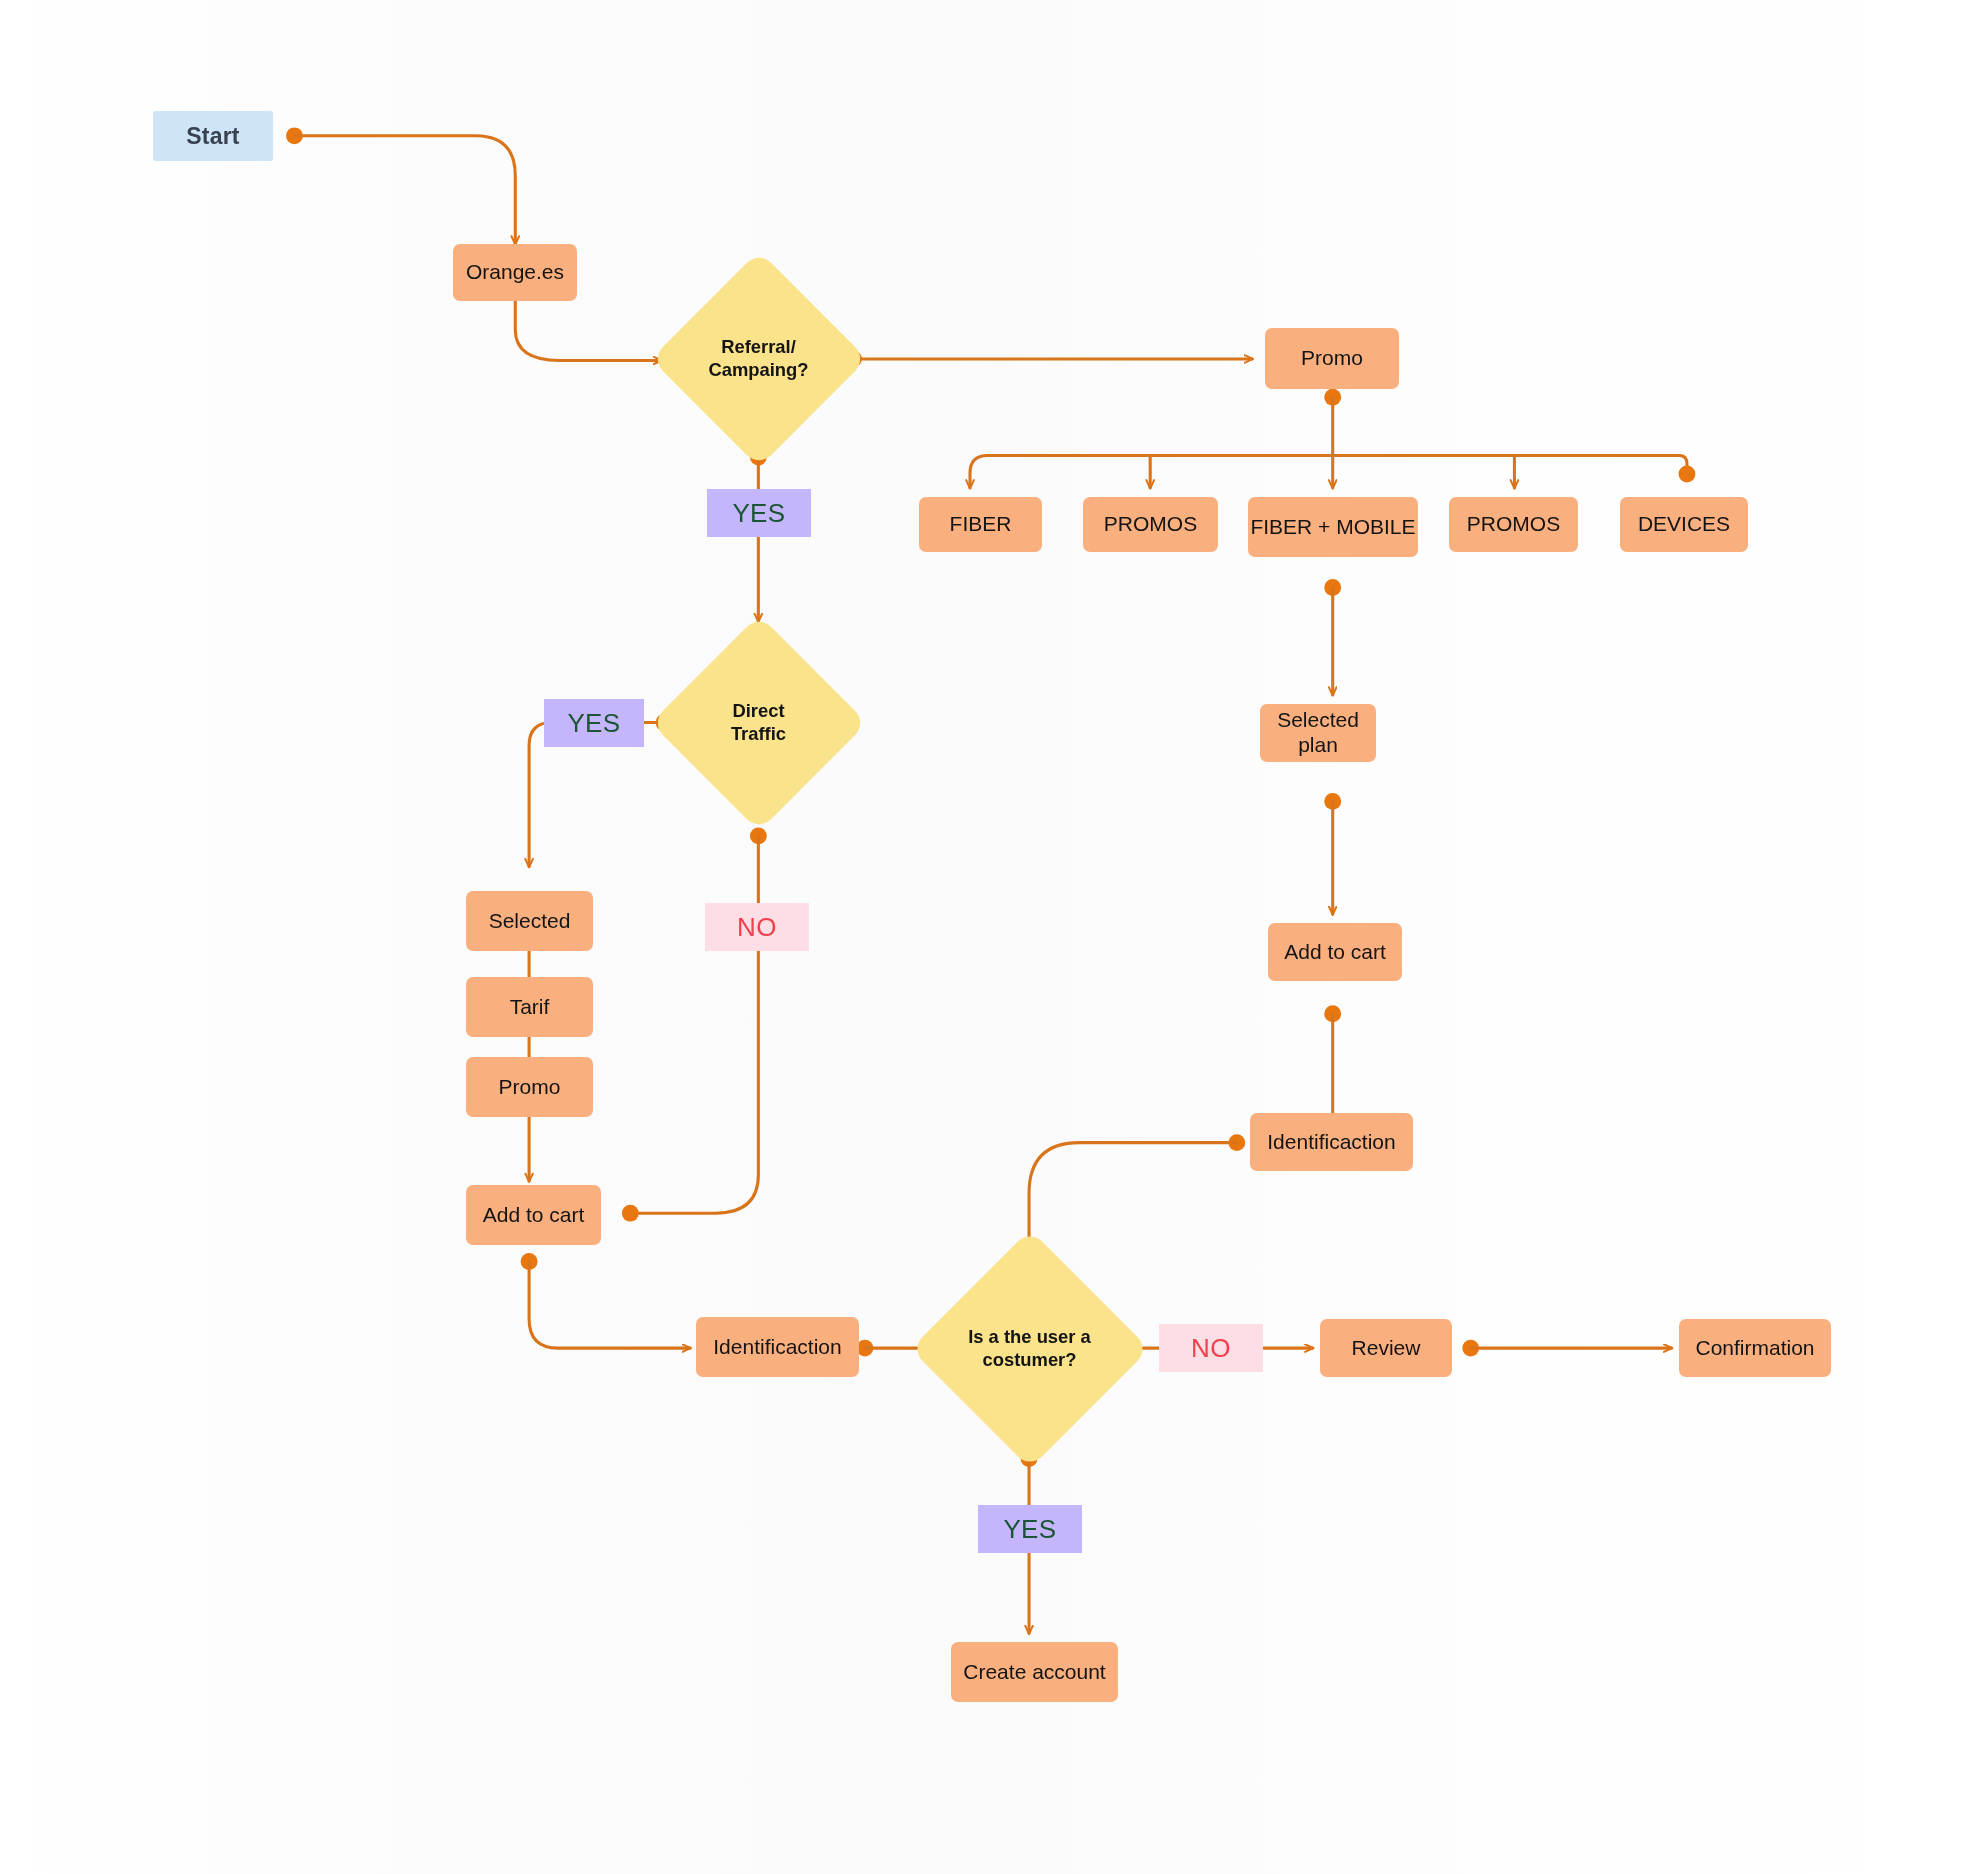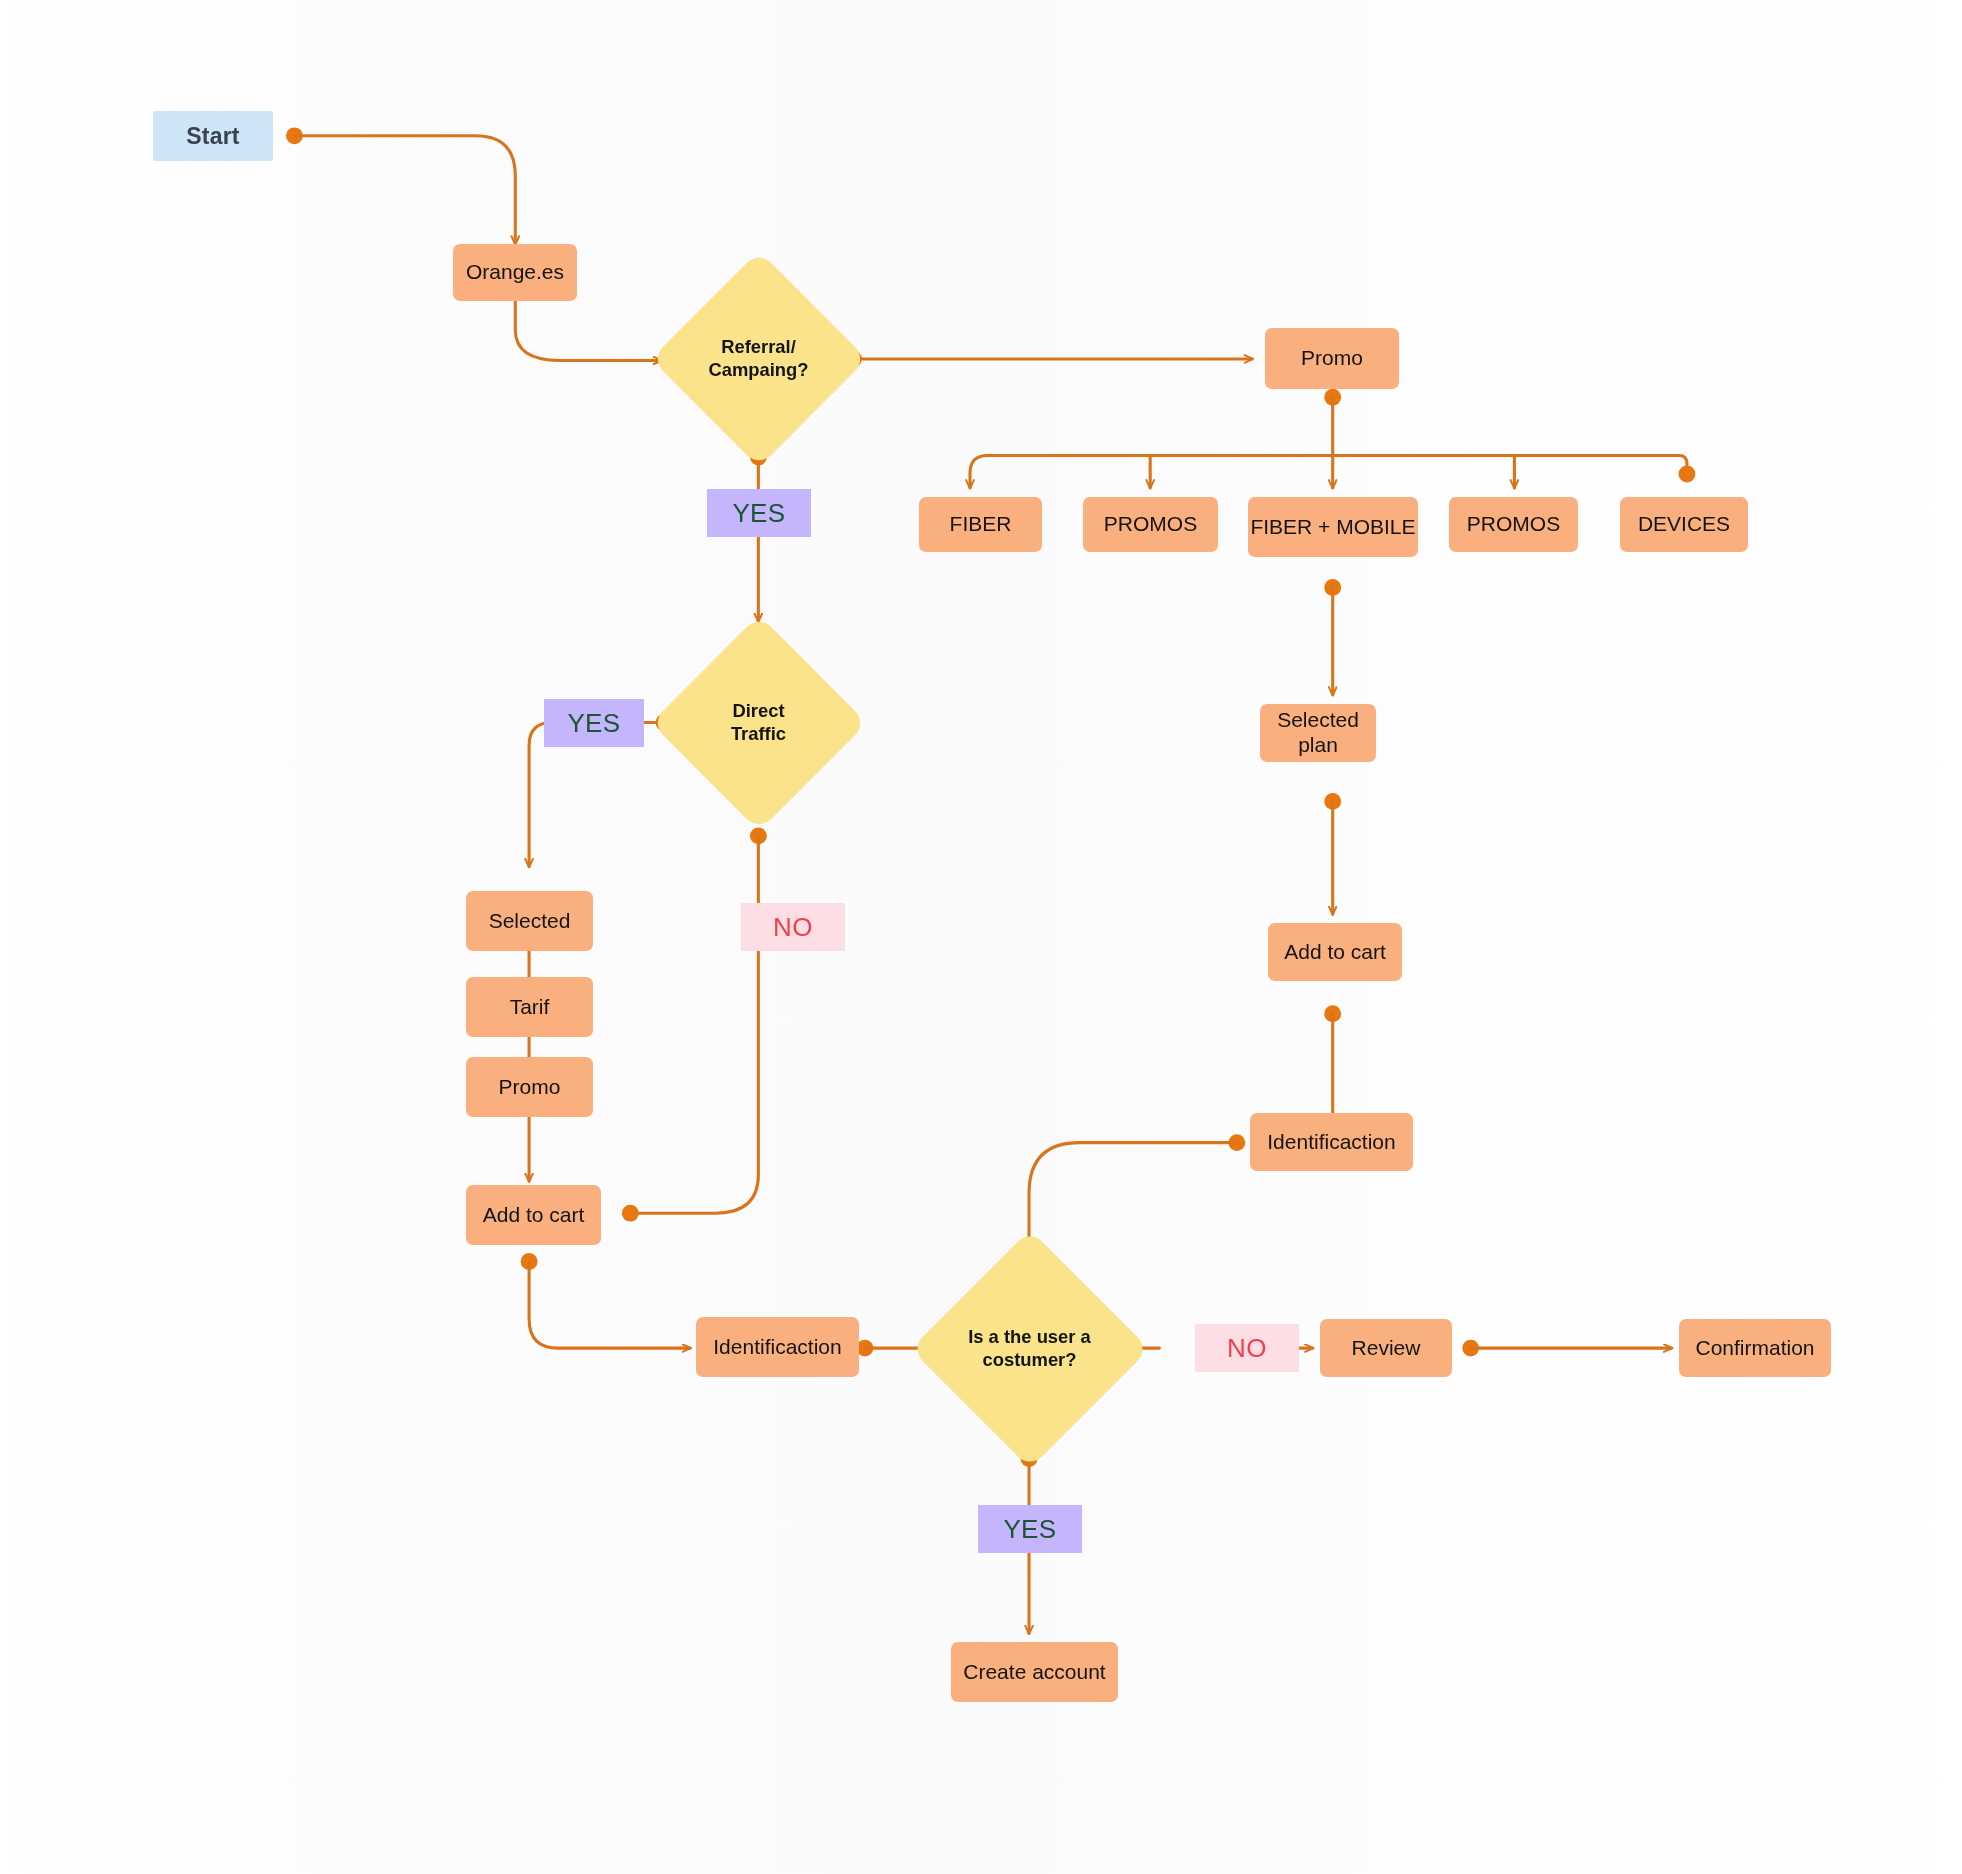--- a/index.html
+++ b/index.html
@@ -29,21 +29,21 @@
   .n-dec .dshape{
     position:absolute;left:50%;top:50%;width:100%;height:100%;
     transform:translate(-50%,-50%) rotate(45deg);
     background:#FAE38A;border-radius:17px;z-index:0;
   }
   .n-dec .dlabel{position:relative;z-index:1;width:150%;}
 
   .lbl{position:absolute;box-sizing:border-box;display:flex;align-items:center;justify-content:center;
        font-size:26px;letter-spacing:0.4px;}
   .lbl-yes{background:#c4b5fd;color:#1C5536;}
-  .lbl-no{background:#FDDEE4;color:#F0404D;margin-left:36px;}
+  .lbl-no{background:#FDDEE4;color:#F0404D;}
 </style>
 </head>
 <body>
 
 <div id="canvas">
 
   <svg id="wires" viewBox="0 0 2560 2445" xmlns="http://www.w3.org/2000/svg">
     <defs>
       <marker id="ar" markerWidth="14" markerHeight="14" refX="11" refY="6" orient="auto" markerUnits="userSpaceOnUse">
         <path d="M1,1 L12,6 L1,11" fill="none" stroke="#D9741A" stroke-width="2.6" stroke-linecap="round" stroke-linejoin="round"></path>

